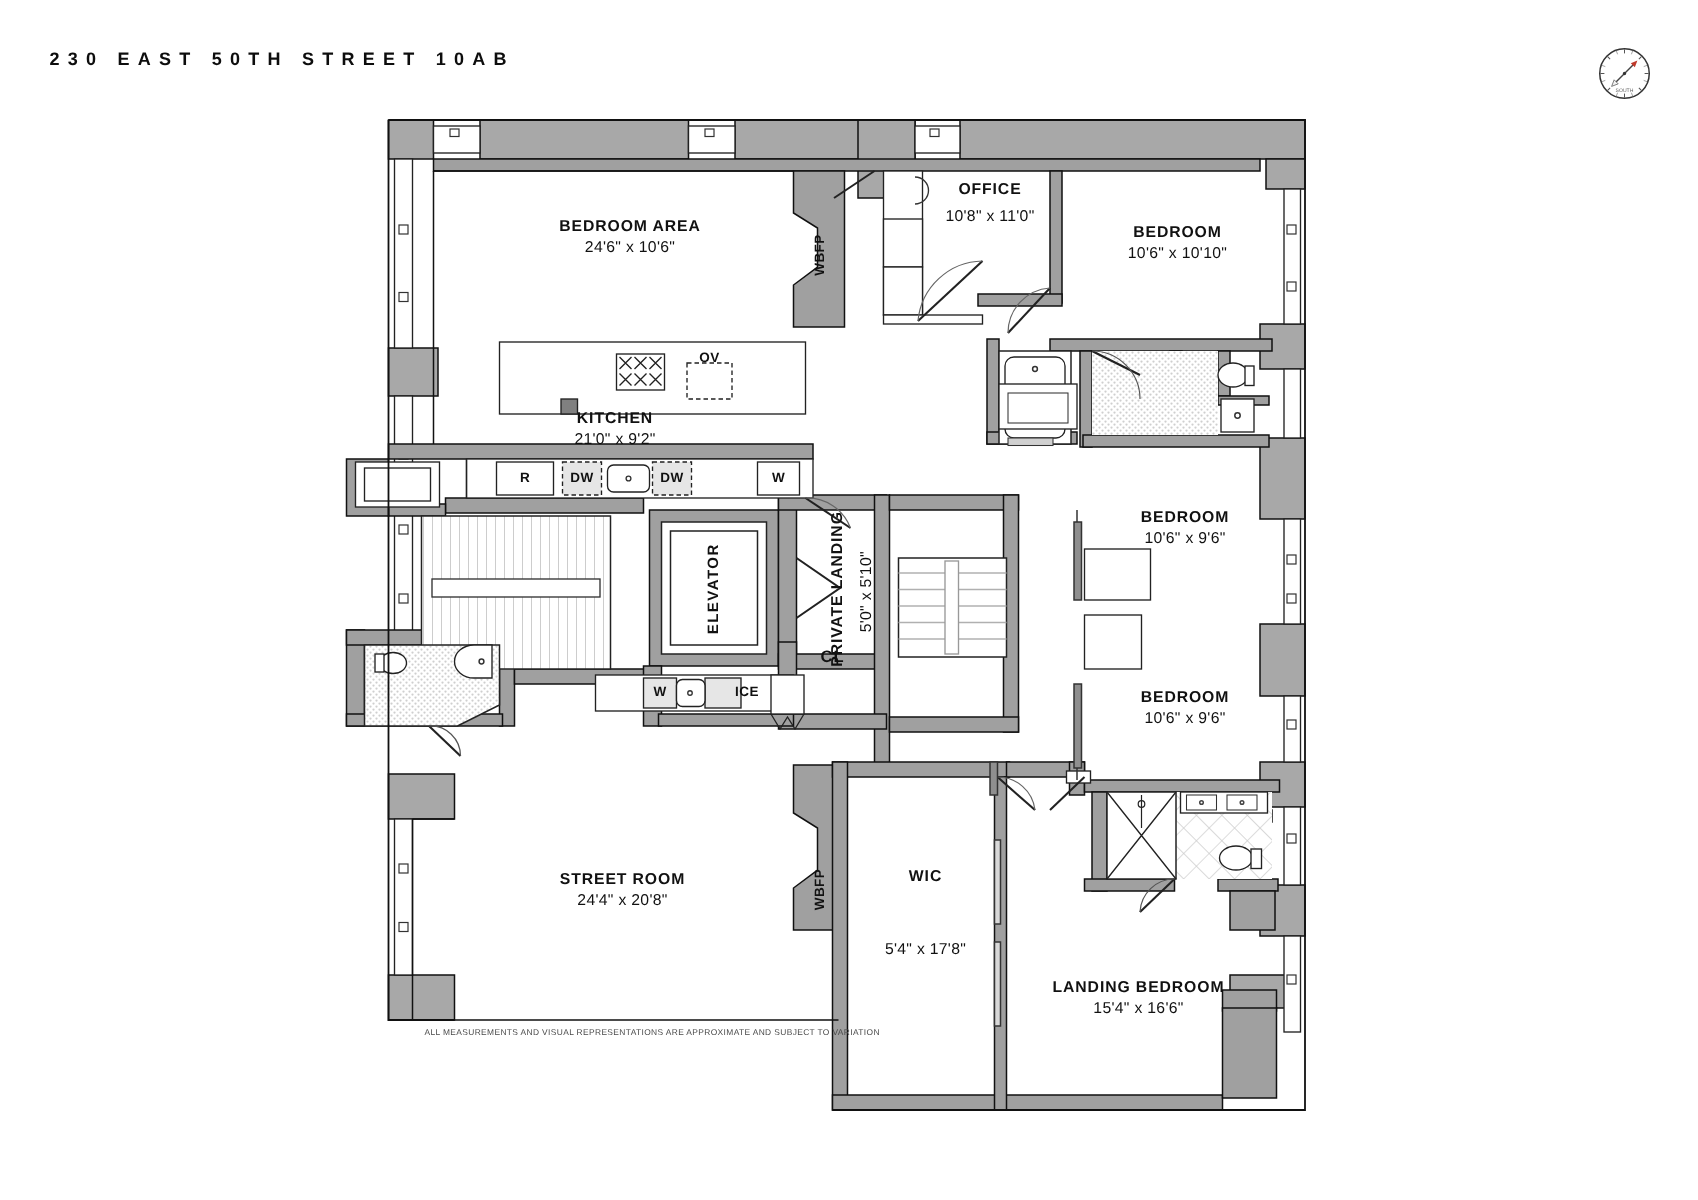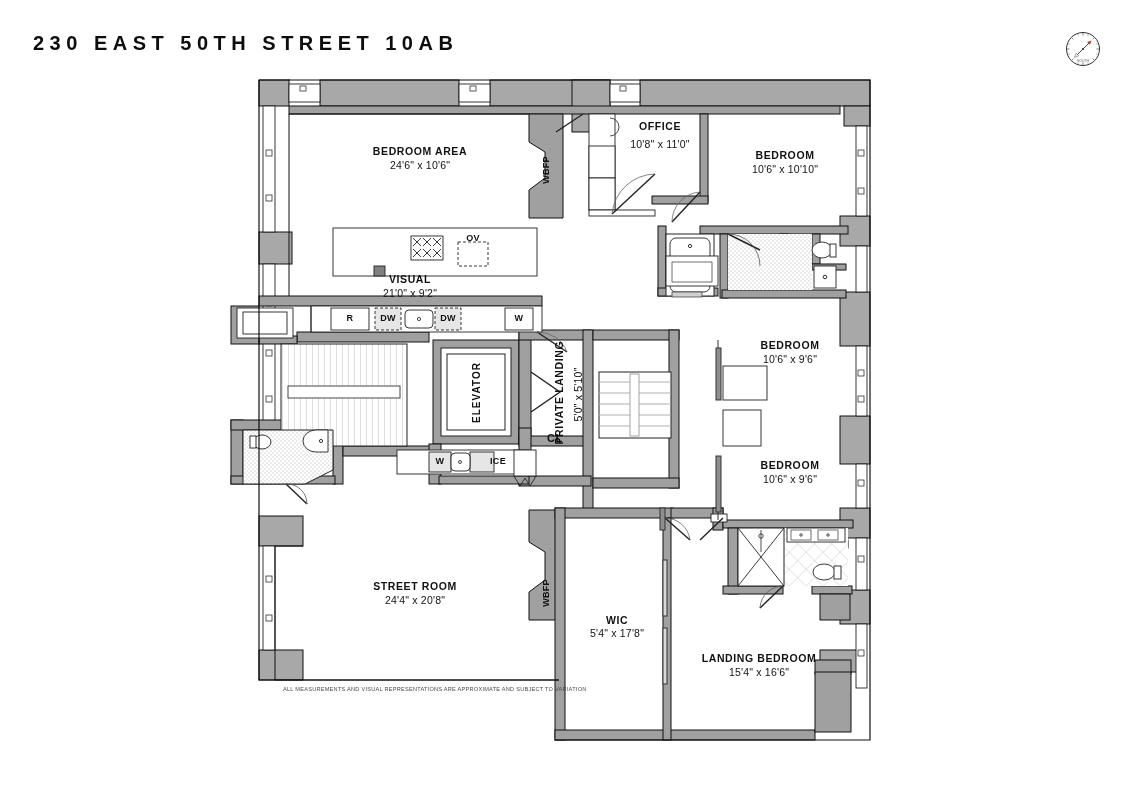--- a/index.html
+++ b/index.html
@@ -7,21 +7,21 @@
   body{
     width:1132px;height:800px;overflow:hidden;position:relative;
     font-family:"Liberation Sans","DejaVu Sans",sans-serif;
     color:#111;
   }
   #page{position:absolute;left:0;top:0;width:1132px;height:800px;background:#fff;}
 
   
   #title{
     position:absolute;left:33px;top:32px;
-    font-size:20px;font-weight:bold;letter-spacing:5.5px;
+    font-size:12px;font-weight:bold;letter-spacing:5.5px;
     color:#0d0d0d;white-space:nowrap;
   }
   #compass{position:absolute;left:1064px;top:30px;width:38px;height:38px;}
 
   
   #plan{position:absolute;left:0;top:0;width:1132px;height:800px;}
   #plan svg{display:block;}
 
   
   .lbl{position:absolute;text-align:center;white-space:nowrap;color:#111;}
@@ -388,42 +388,42 @@
     <g fill="none" stroke="#111" stroke-width="1.2">
       <path d="M259 80 H870 V740 H555"></path>
       <path d="M259 80 V680 H303"></path>
     </g>
   </svg>
   </div>
 
   <div class="lbl rm-name" style="left:355px;top:145px;width:130px;">BEDROOM AREA</div>
   <div class="lbl rm-dim" style="left:355px;top:159px;width:130px;">24'6" x 10'6"</div>
 
-  <div class="lbl rm-name" style="left:345px;top:273px;width:130px;">VISUAL</div>
+  <div class="lbl rm-name" style="left:345px;top:273px;width:130px;">KITCHEN</div>
   <div class="lbl rm-dim" style="left:345px;top:287px;width:130px;">21'0" x 9'2"</div>
 
   <div class="lbl rm-name" style="left:600px;top:120px;width:120px;">OFFICE</div>
   <div class="lbl rm-dim" style="left:600px;top:138px;width:120px;">10'8" x 11'0"</div>
 
   <div class="lbl rm-name" style="left:725px;top:149px;width:120px;">BEDROOM</div>
   <div class="lbl rm-dim" style="left:725px;top:163px;width:120px;">10'6" x 10'10"</div>
 
   <div class="lbl rm-name" style="left:730px;top:339px;width:120px;">BEDROOM</div>
   <div class="lbl rm-dim" style="left:730px;top:353px;width:120px;">10'6" x 9'6"</div>
 
   <div class="lbl rm-name" style="left:730px;top:459px;width:120px;">BEDROOM</div>
   <div class="lbl rm-dim" style="left:730px;top:473px;width:120px;">10'6" x 9'6"</div>
 
   <div class="lbl rm-name vert rot-ccw" style="left:509px;top:388px;width:100px;">PRIVATE LANDING</div>
   <div class="lbl rm-dim vert rot-ccw" style="left:528px;top:388px;width:100px;">5'0" x 5'10"</div>
 
   <div class="lbl rm-name" style="left:350px;top:580px;width:130px;">STREET ROOM</div>
   <div class="lbl rm-dim" style="left:350px;top:594px;width:130px;">24'4" x 20'8"</div>
 
-  <div class="lbl rm-name" style="left:572px;top:614px;width:90px;text-align:center;">WIC</div>
+  <div class="lbl rm-name" style="left:572px;top:578px;width:90px;text-align:center;">WIC</div>
   <div class="lbl rm-dim" style="left:572px;top:627px;width:90px;">5'4" x 17'8"</div>
 
   <div class="lbl rm-name" style="left:694px;top:652px;width:130px;">LANDING BEDROOM</div>
   <div class="lbl rm-dim" style="left:694px;top:666px;width:130px;">15'4" x 16'6"</div>
 
   <div class="lbl rm-name vert rot-ccw" style="left:436px;top:386px;width:80px;font-size:10px;letter-spacing:1px;">ELEVATOR</div>
 
   <div class="lbl rm-name" style="left:525px;top:432px;width:60px;font-size:11px;">CL</div>
 
   <div class="lbl tag vert rot-ccw" style="left:516px;top:165px;width:60px;">WBFP</div>

